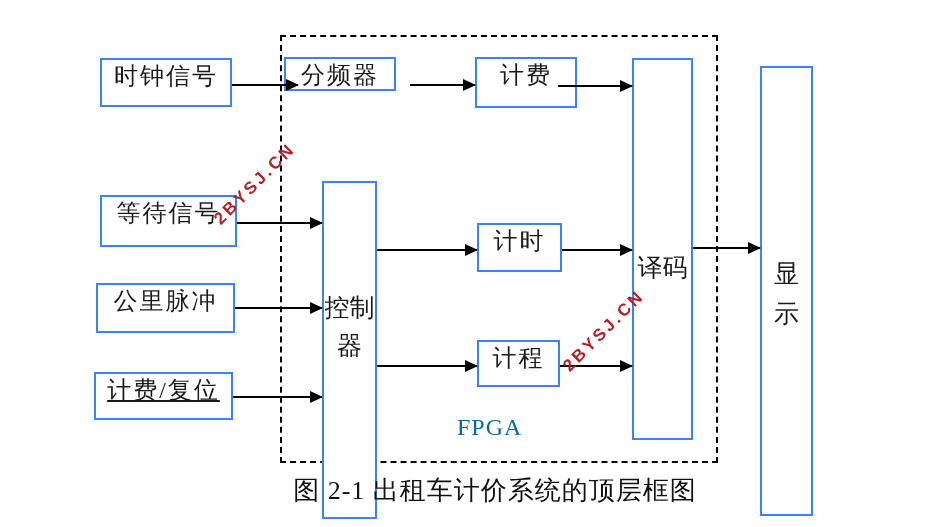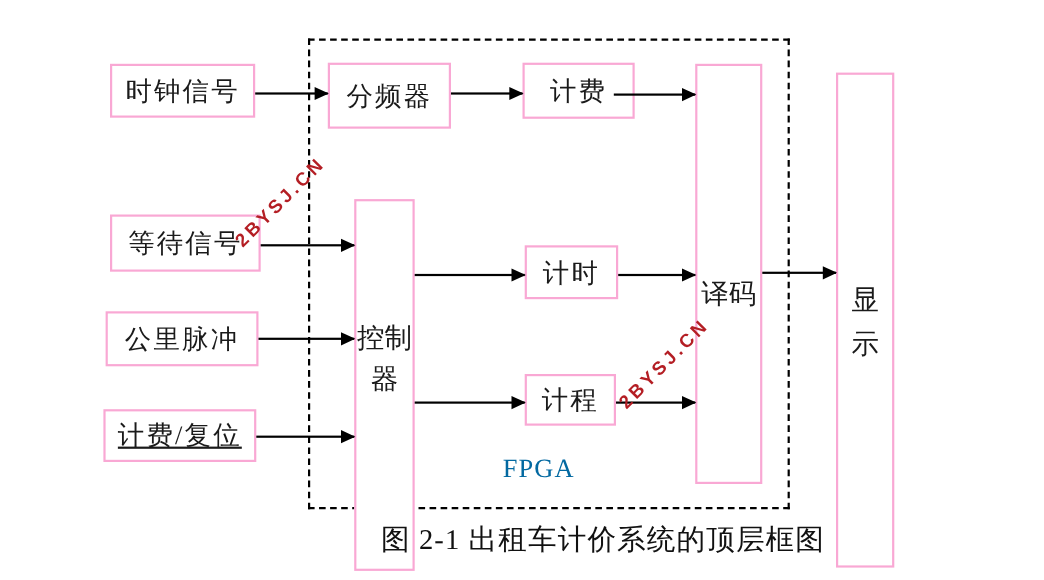--- a/index.html
+++ b/index.html
@@ -10,25 +10,25 @@
   }
   #stage {
     position: relative;
     width: 949px;
     height: 527px;
     background: #ffffff;
     overflow: hidden;
   }
   .box {
     position: absolute;
-    border: 2px solid #f9a8d4;
+    border: 2px solid #3b82f6;
     background: #ffffff;
     box-sizing: border-box;
     display: flex;
-    align-items: center;
+    align-items: flex-start;
     justify-content: center;
     font-size: 24px;
     color: #1a1a1a;
     letter-spacing: 2px;
     white-space: nowrap;
   }
   .vbox { display: block; }
   .vtext {
     position: absolute;
     left: 0;
@@ -102,21 +102,21 @@
   <div class="box" style="left:100px; top:195px; width:137px; height:52px;">
     <span>等待信号</span>
   </div>
   <div class="box" style="left:96px; top:283px; width:139px; height:50px;">
     <span>公里脉冲</span>
   </div>
   <div class="box" style="left:94px; top:372px; width:139px; height:48px;text-decoration:underline;">
     <span>计费/复位</span>
   </div>
 
-  <div class="box" style="left:298px; top:57px; width:112px; height:60px;">
+  <div class="box" style="left:284px; top:57px; width:112px; height:34px;">
     <span>分频器</span>
   </div>
   <div class="box" style="left:475px; top:57px; width:102px; height:51px;">
     <span>计费</span>
   </div>
 
   <div class="box vbox" style="left:322px; top:181px; width:55px; height:338px;">
     <div class="vtext" style="top:106px;">控制器</div>
   </div>
 
@@ -145,15 +145,15 @@
   <div class="arrow" style="left:377px; top:365px; width:100px;"></div>
   <div class="arrow" style="left:562px; top:249px; width:70px;"></div>
   <div class="arrow" style="left:560px; top:365px; width:72px;"></div>
   <div class="arrow" style="left:693px; top:247px; width:67px;"></div>
 
   <div class="watermark" style="left:255px; top:184px;">2BYSJ.CN</div>
   <div class="watermark" style="left:604px; top:331px;">2BYSJ.CN</div>
 
   <div class="fpga-label" style="left:457px; top:414px;">FPGA</div>
 
-  <div class="caption" style="left:240px; top:473px; width:510px;text-align:right;">图 2-1 出租车计价系统的顶层框图</div>
+  <div class="caption" style="left:240px; top:473px; width:510px;">图 2-1 出租车计价系统的顶层框图</div>
 
 </div>
 
 </body></html>

